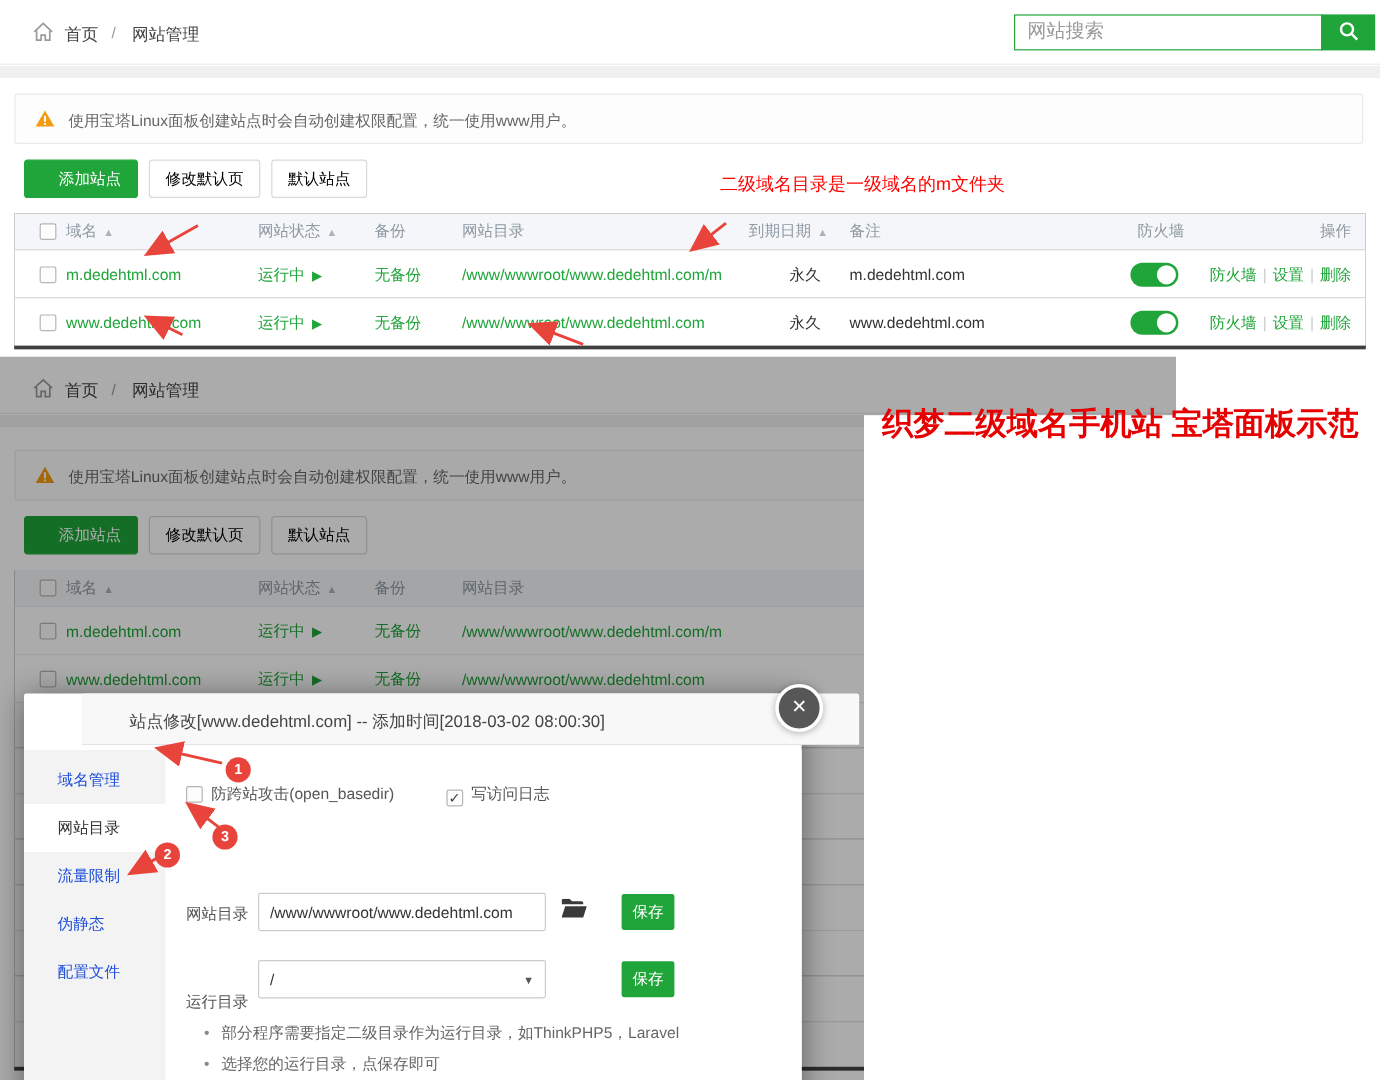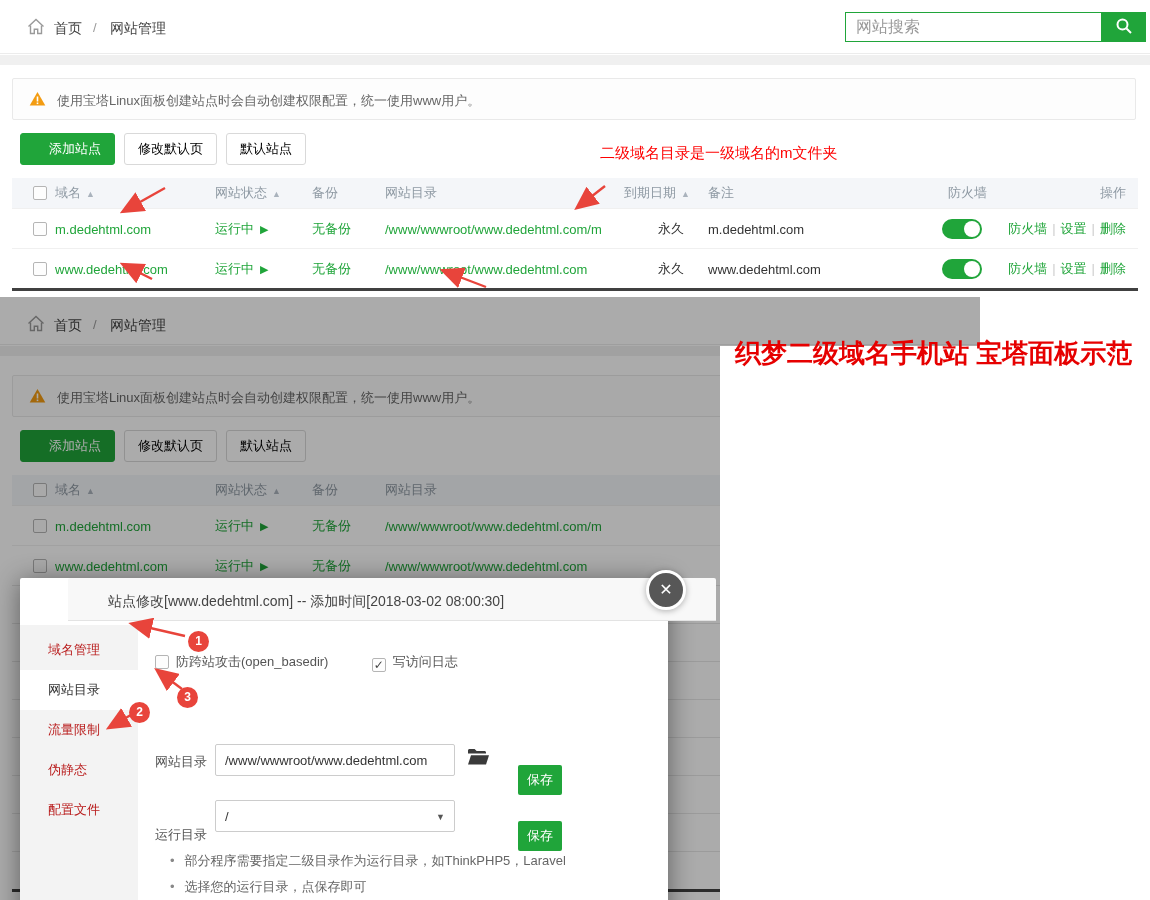--- a/index.html
+++ b/index.html
@@ -48,33 +48,33 @@
   .s2-overlay{position:absolute;left:0;top:0;width:980px;height:603px;background:rgba(0,0,0,.33);z-index:5;}
   .s2-cover{position:absolute;left:720px;top:49px;width:260px;height:554px;background:#fff;z-index:6;}
   
   .modal{position:absolute;left:20px;top:578px;width:648px;height:400px;background:#fff;z-index:10;
          box-shadow:0 3px 26px rgba(0,0,0,.45);border-radius:2px;}
   .m-title{position:absolute;left:0;top:0;width:648px;height:43px;background:#f8f8f8;border-bottom:1px solid #e3e3e3;
          font-size:14px;color:#444;line-height:47px;padding-left:40px;border-radius:2px 2px 0 0;margin-left:48px;}
   .m-close{position:absolute;left:626px;top:-8px;width:40px;height:40px;border-radius:50%;background:#575757;border:3px solid #fff;
          color:#fff;font-size:16px;line-height:34px;text-align:center;cursor:pointer;box-shadow:0 1px 6px rgba(0,0,0,.3);z-index:11;}
   .m-side{position:absolute;left:0;top:47px;width:118px;height:353px;background:#f3f3f3;padding-top:5px;}
-  .m-tab{height:40px;line-height:40px;padding-left:28px;font-size:13px;color:#b91c1c;cursor:pointer;}
+  .m-tab{height:40px;line-height:40px;padding-left:28px;font-size:13px;color:#1d4ed8;cursor:pointer;}
   .m-tab.active{background:#fff;color:#333;}
   .m-body{position:absolute;left:118px;top:47px;width:530px;height:353px;background:#fff;}
   .m-cbrow{position:absolute;left:17px;top:28px;font-size:13px;color:#555;}
   .m-cbrow .cbx{vertical-align:-3px;margin-right:7px;}
   .m-lab{position:absolute;font-size:13px;color:#555;}
   .m-input{position:absolute;left:77px;width:240px;height:32px;border:1px solid #ccc;border-radius:2px;font-size:13px;color:#333;
          padding:0 9px;outline:none;font-family:inherit;background:#fff;}
   .m-select{position:absolute;left:77px;width:240px;height:32px;border:1px solid #ccc;border-radius:2px;background:#fff;cursor:pointer;}
   .m-select .val{position:absolute;left:9px;top:8px;font-size:13px;color:#333;}
   .m-select .caret{position:absolute;right:9px;top:11px;font-size:9px;color:#555;}
   .m-save{position:absolute;left:380px;width:44px;height:30px;background:#20a53a;border:none;border-radius:2px;color:#fff;
-         font-size:13px;cursor:pointer;font-family:inherit;margin-top:20px;}
+         font-size:13px;cursor:pointer;font-family:inherit;}
   .m-folder{position:absolute;left:330px;cursor:pointer;}
   .m-tip{position:absolute;left:32px;font-size:13px;color:#666;}
   .m-tip .blt{color:#888;margin-right:10px;}
   
   .ann{z-index:20;}
   .note-top{position:absolute;left:600px;top:144px;font-size:15px;color:#fe0000;white-space:nowrap;z-index:20;}
   .note-main{position:absolute;left:735px;top:336px;font-size:26px;font-weight:bold;color:#e60000;white-space:nowrap;z-index:20;}
   .arrows{position:absolute;left:0;top:0;z-index:20;pointer-events:none;}
   .step{position:absolute;width:21px;height:21px;border-radius:50%;background:#e8443b;color:#fff;font-size:12px;font-weight:bold;
         line-height:21px;text-align:center;z-index:21;}

